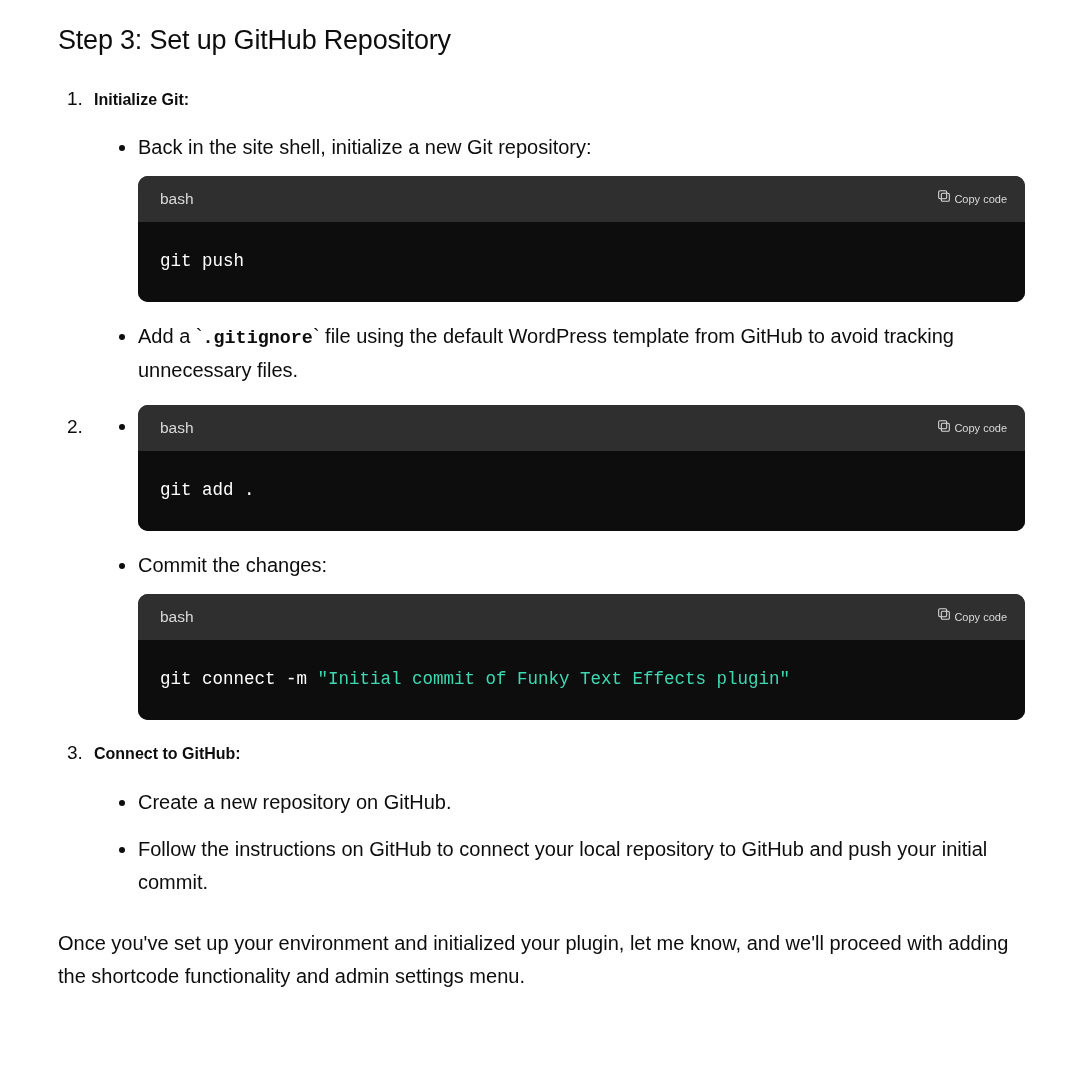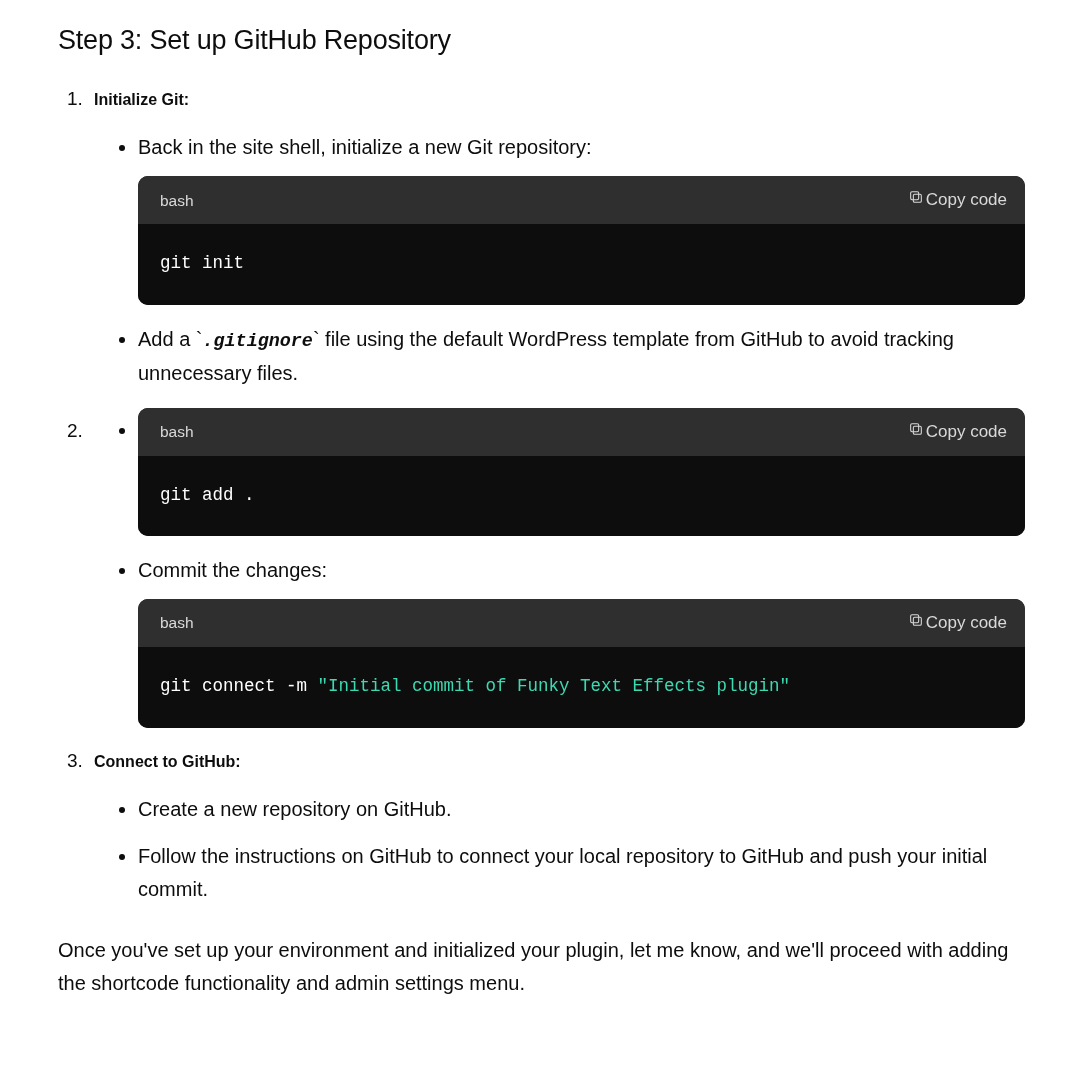--- a/index.html
+++ b/index.html
@@ -42,21 +42,20 @@
   ul.sub > li {
     margin-bottom: 14px;
     font-size: 20px;
     line-height: 1.65;
   }
   code.inline {
     font-family: "SFMono-Regular", Consolas, "Liberation Mono", Menlo, monospace;
     font-size: 0.92em;
     font-weight: 600;
     background: transparent;
-    font-style: italic;
   }
   .backtick { font-family: inherit; }
   .code-block {
     background: #0d0d0d;
     border-radius: 10px;
     overflow: hidden;
     margin: 12px 12px 18px 0;
     width: 100%;
   }
   .code-header {
@@ -68,21 +67,21 @@
     color: #cfcfcf;
     font-size: 15.5px;
   }
   .code-lang { color: #d9d9d9; }
   .copy-btn {
     display: inline-flex;
     align-items: center;
     gap: 2px;
     color: #d9d9d9;
     cursor: pointer;
-    font-size: 17px;
+    font-size: 11px;
   }
   .copy-btn svg {
     width: 16px;
     height: 16px;
     stroke: #d9d9d9;
     fill: none;
     stroke-width: 1.6;
   }
   pre.code-body {
     margin: 0;
@@ -120,21 +119,21 @@
             <span class="copy-btn">
               <span>
                 <svg viewBox="0 0 24 24">
                     <rect x="8" y="8" width="12" height="12" rx="2"></rect>
                     <rect x="4" y="4" width="12" height="12" rx="2"></rect>
                   </svg>
               </span>
               <span>Copy code</span>
             </span>
           </div>
-          <pre class="code-body"><span>git init</span></pre>
+          <pre class="code-body"><span>git push</span></pre>
         </div>
       </li>
       <li>
         <span>Add a </span><span class="backtick">`</span><code class="inline">.gitignore</code><span class="backtick">`</span><span> file using the default WordPress template from GitHub to avoid tracking unnecessary files.</span>
       </li>
     </ul>
   </li>
 
   <li>
     <ul class="sub">

